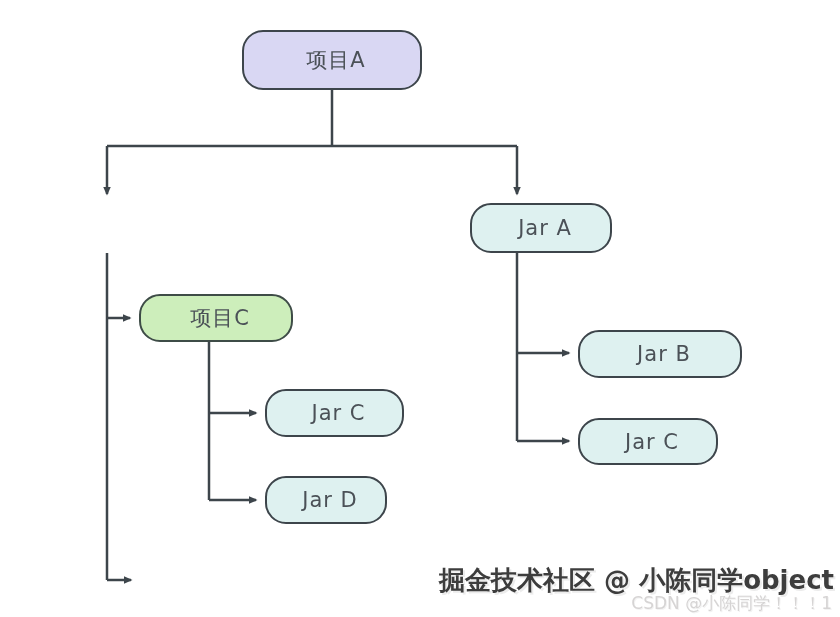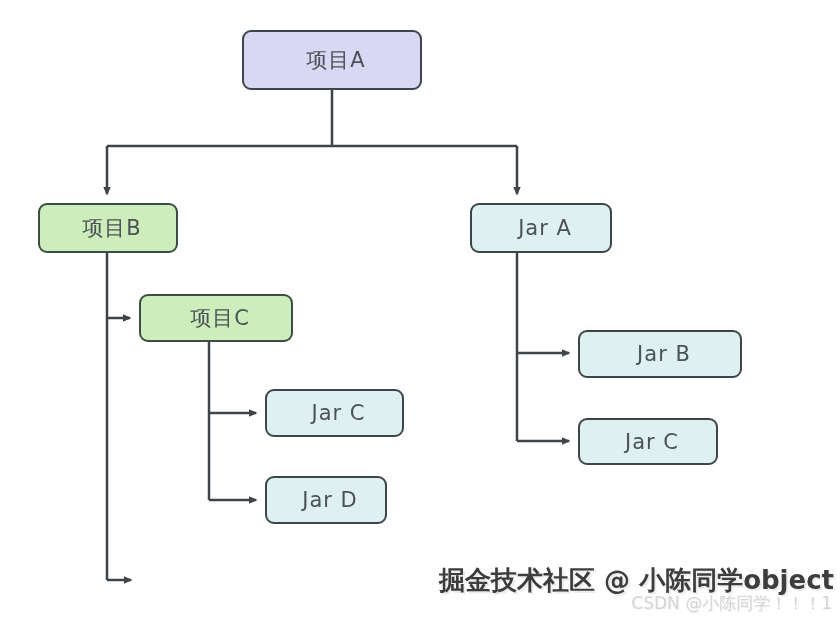--- a/index.html
+++ b/index.html
@@ -27,21 +27,21 @@
   }
   .edges{
     position:absolute;
     left:0;top:0;
     width:840px;height:617px;
   }
   .node{
     position:absolute;
     box-sizing:border-box;
     border:2.5px solid var(--border);
-    border-radius:9px;
+    border-radius:21px;
     display:flex;
     align-items:center;
     justify-content:center;
     font-size:21px;
     color:var(--text);
     letter-spacing:1px;
     padding-left:8px;
   }
   .node-root{background:var(--fill-root);}
   .node-project{background:var(--fill-project);border-color:#3e4c47;}
@@ -104,21 +104,20 @@
       <path d="M209 500 H256" marker-end="url(#arrow)"></path>
 
       <path d="M517 253 V441"></path>
       <path d="M517 353 H569" marker-end="url(#arrow)"></path>
       <path d="M517 441 H569" marker-end="url(#arrow)"></path>
     </g>
   </svg>
 
   <div id="n-project-a" class="node node-root">项目A</div>
 
-  <div id="n-project-b" class="node node-project">项目B</div>
 
   <div id="n-jar-a" class="node node-jar">Jar A</div>
 
   <div id="n-project-c" class="node node-project">项目C</div>
 
   <div id="n-jar-c-mid" class="node node-jar">Jar C</div>
 
   <div id="n-jar-d" class="node node-jar">Jar D</div>
 
 

